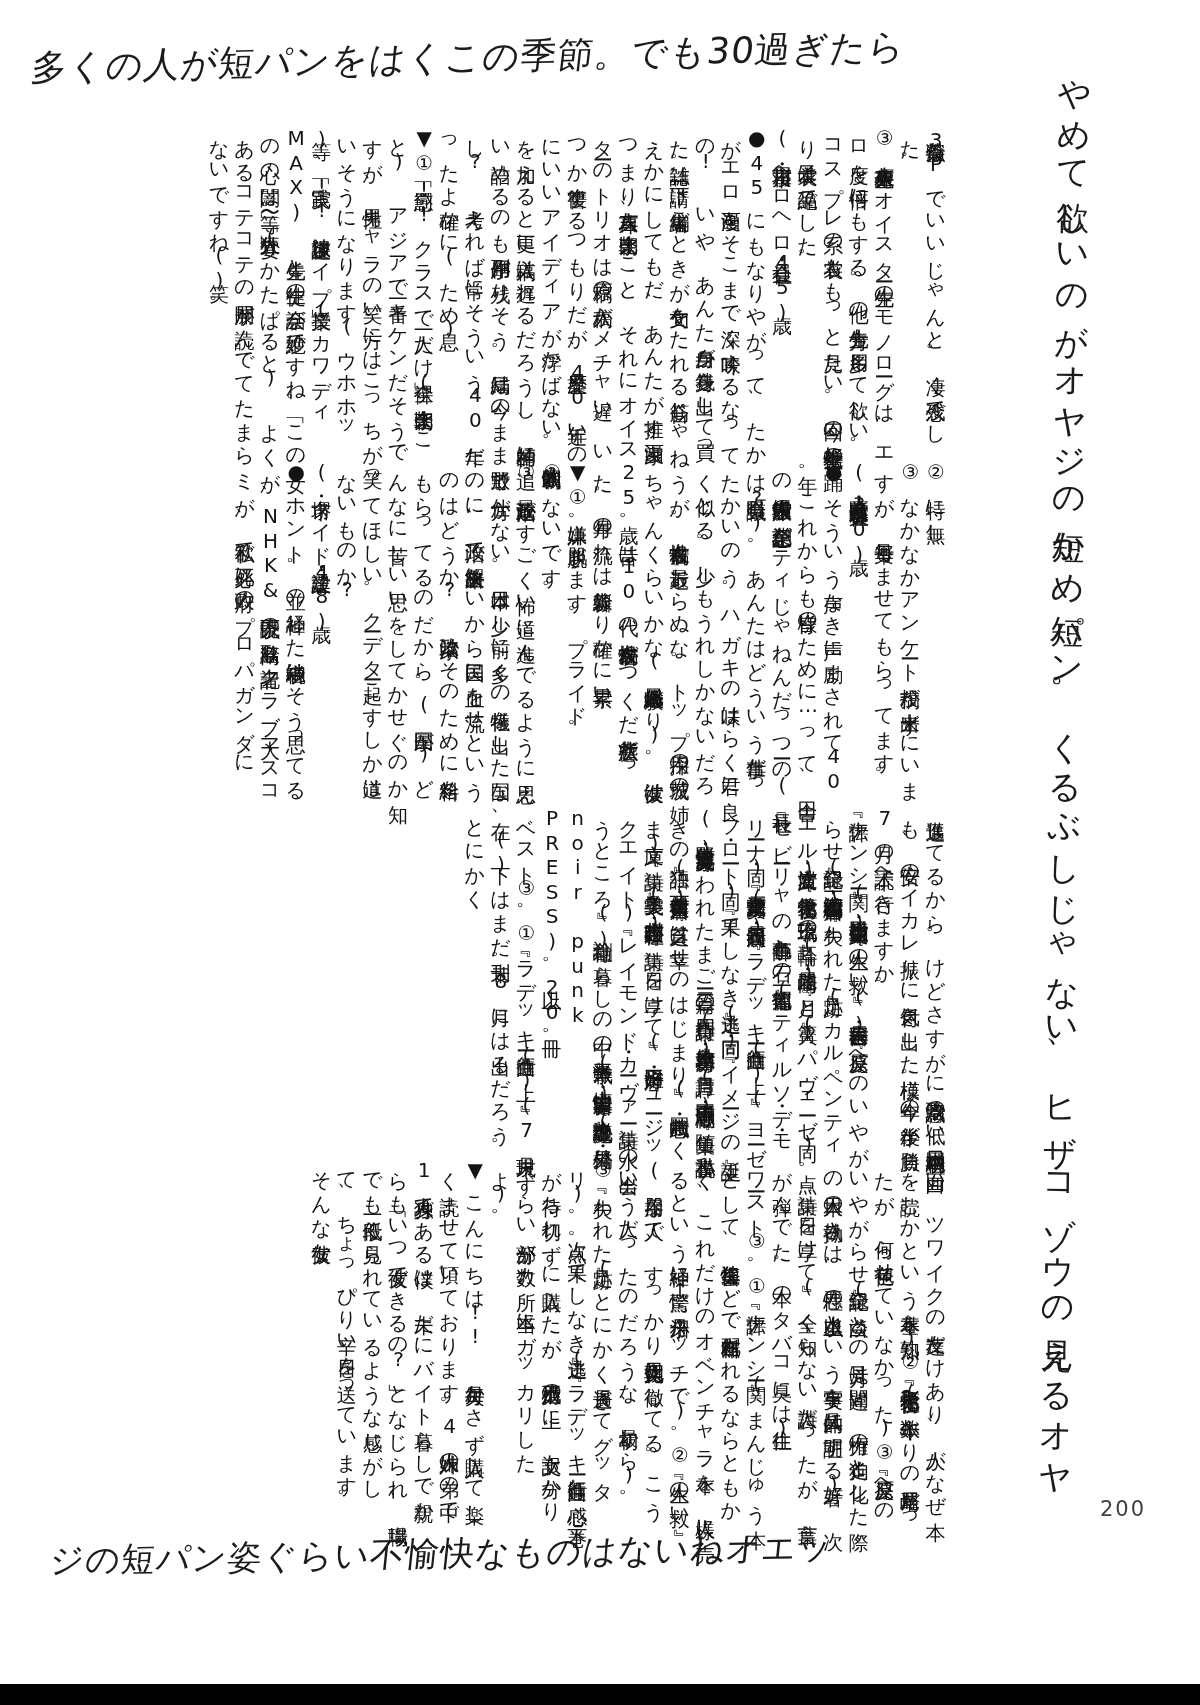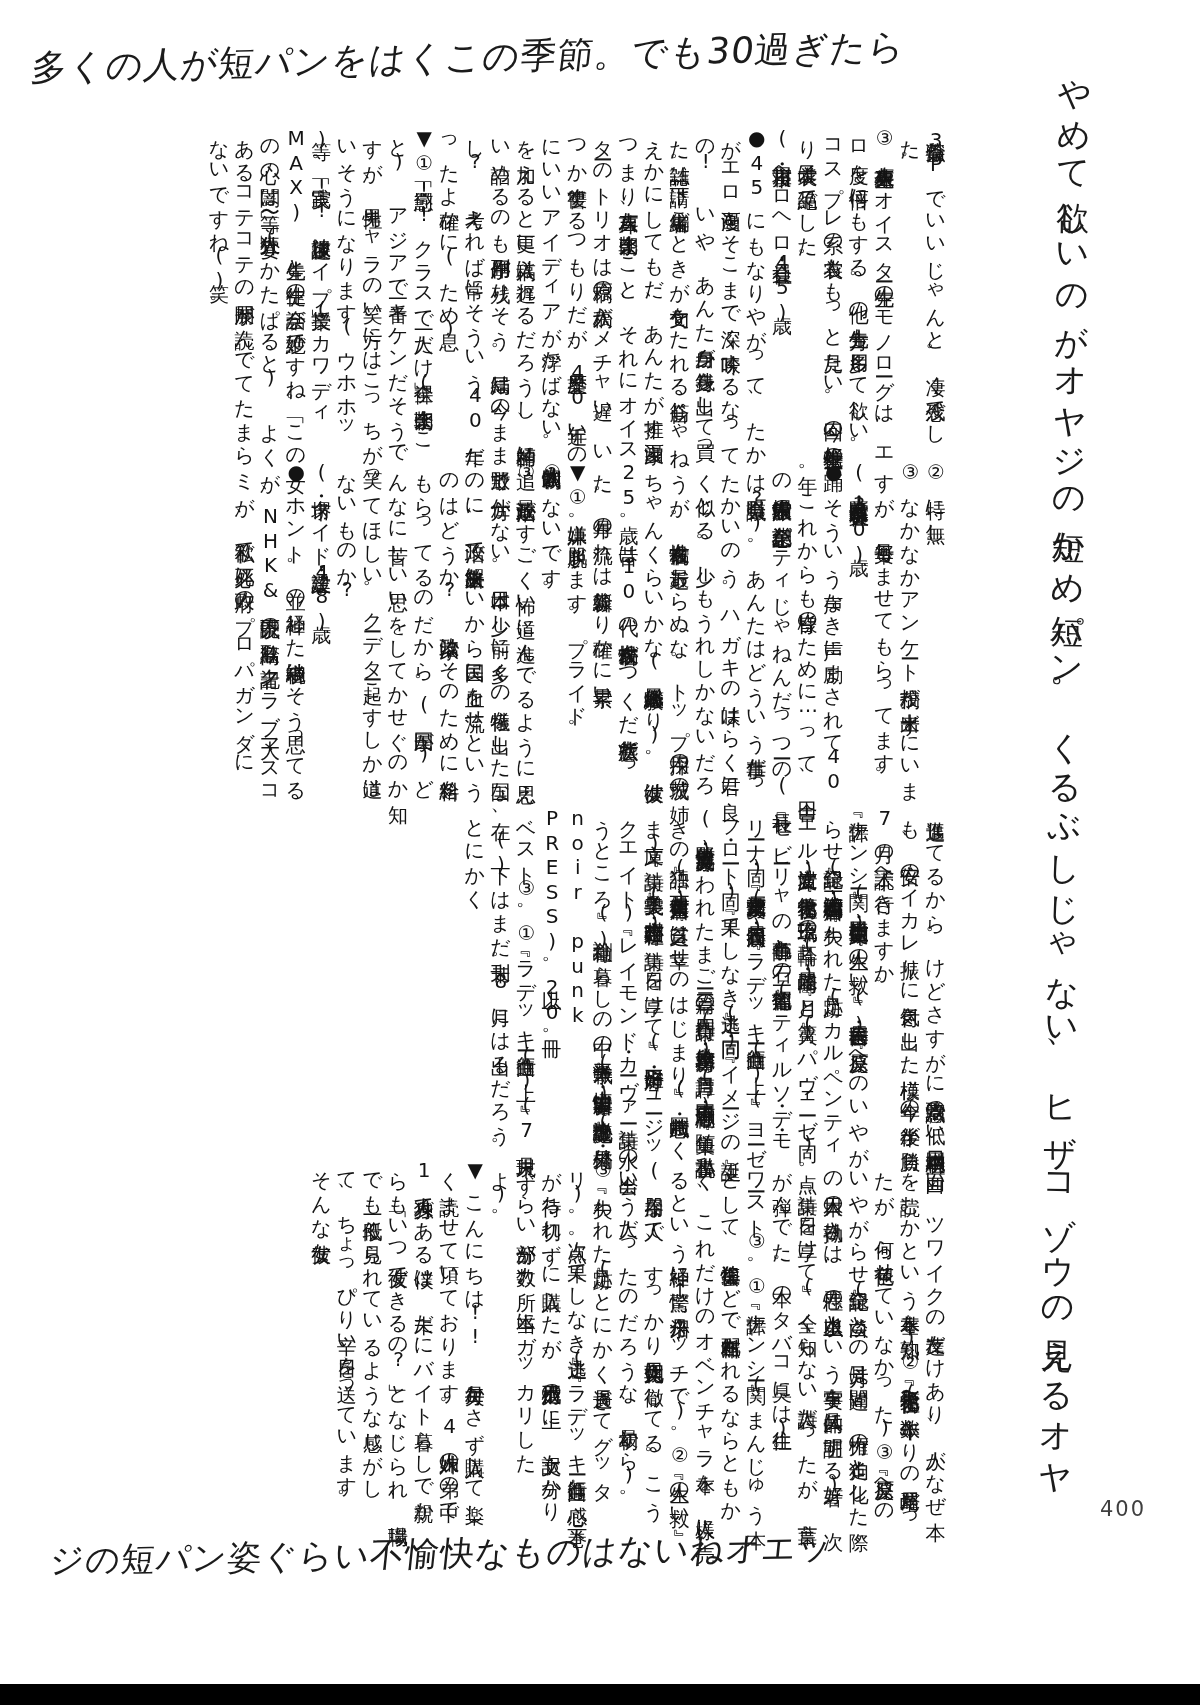--- a/index.html
+++ b/index.html
@@ -82,17 +82,17 @@
     </div>
 
   <div class="band band-4">
       <p>面白い。ツワイクの友達だけあり、人がなぜ本を読むかという基本を熟知)②『第七官界彷徨〜』(数十年ぶりの尾崎翠だったが、何ら色褪せていなかった)③『反原発へのいやがらせ全記録』(淡白との見方は間違い。権力の走狗と化した際の日本人の執拗さは、悪性の水虫以上という事実を具体的に証明する好著)。次点。『詩集　日を享けて』(全く知らない詩人だったが、言葉が弾んでた。本のタバコ臭には往生)。</p>
       <p>ワースト③。①『評伝ナンシー関』(まんじゅう本として、追悼集会などで無料配布されるならともかく、これだけのオベンチャラ本を、人様に売るという神経に驚愕↑小沼丹タッチで)。②『人生の救い』(器用な人で、すっかり朝日文化人に徹してる。こういう人だったのだろうな、最初から)。③『失われた足跡』(とにかく長過ぎてグッタリ)。次点。『果てしなき逃走』(『ラデッキー行進曲』に感心、下巻が待ち切れずに購入したが、構成力不足の上に、訳文も分かりずらい部分が数カ所。本当にガッカリしたよ)。</p>
       <p>▼こんにちは!!　毎月欠かさず購入して楽しく読ませて頂いております。4人姉妹の弟の中で1人独身である僕は、未だにバイト暮らしで親からも「いつ彼女できるの?」となじられ、職場でも一段低く見られているような感じがして、ちょっぴり辛い日々を送っています。そんな彼女な</p>
     </div>
 
   <div class="hw hw-bottom">ジの短パン姿ぐらい不愉快なものはないねオエッ</div>
 
-  <div class="page-num">400</div>
+  <div class="page-num">200</div>
 
   <div class="bottom-bar"></div>
 
 </div>
 
 </body></html>

